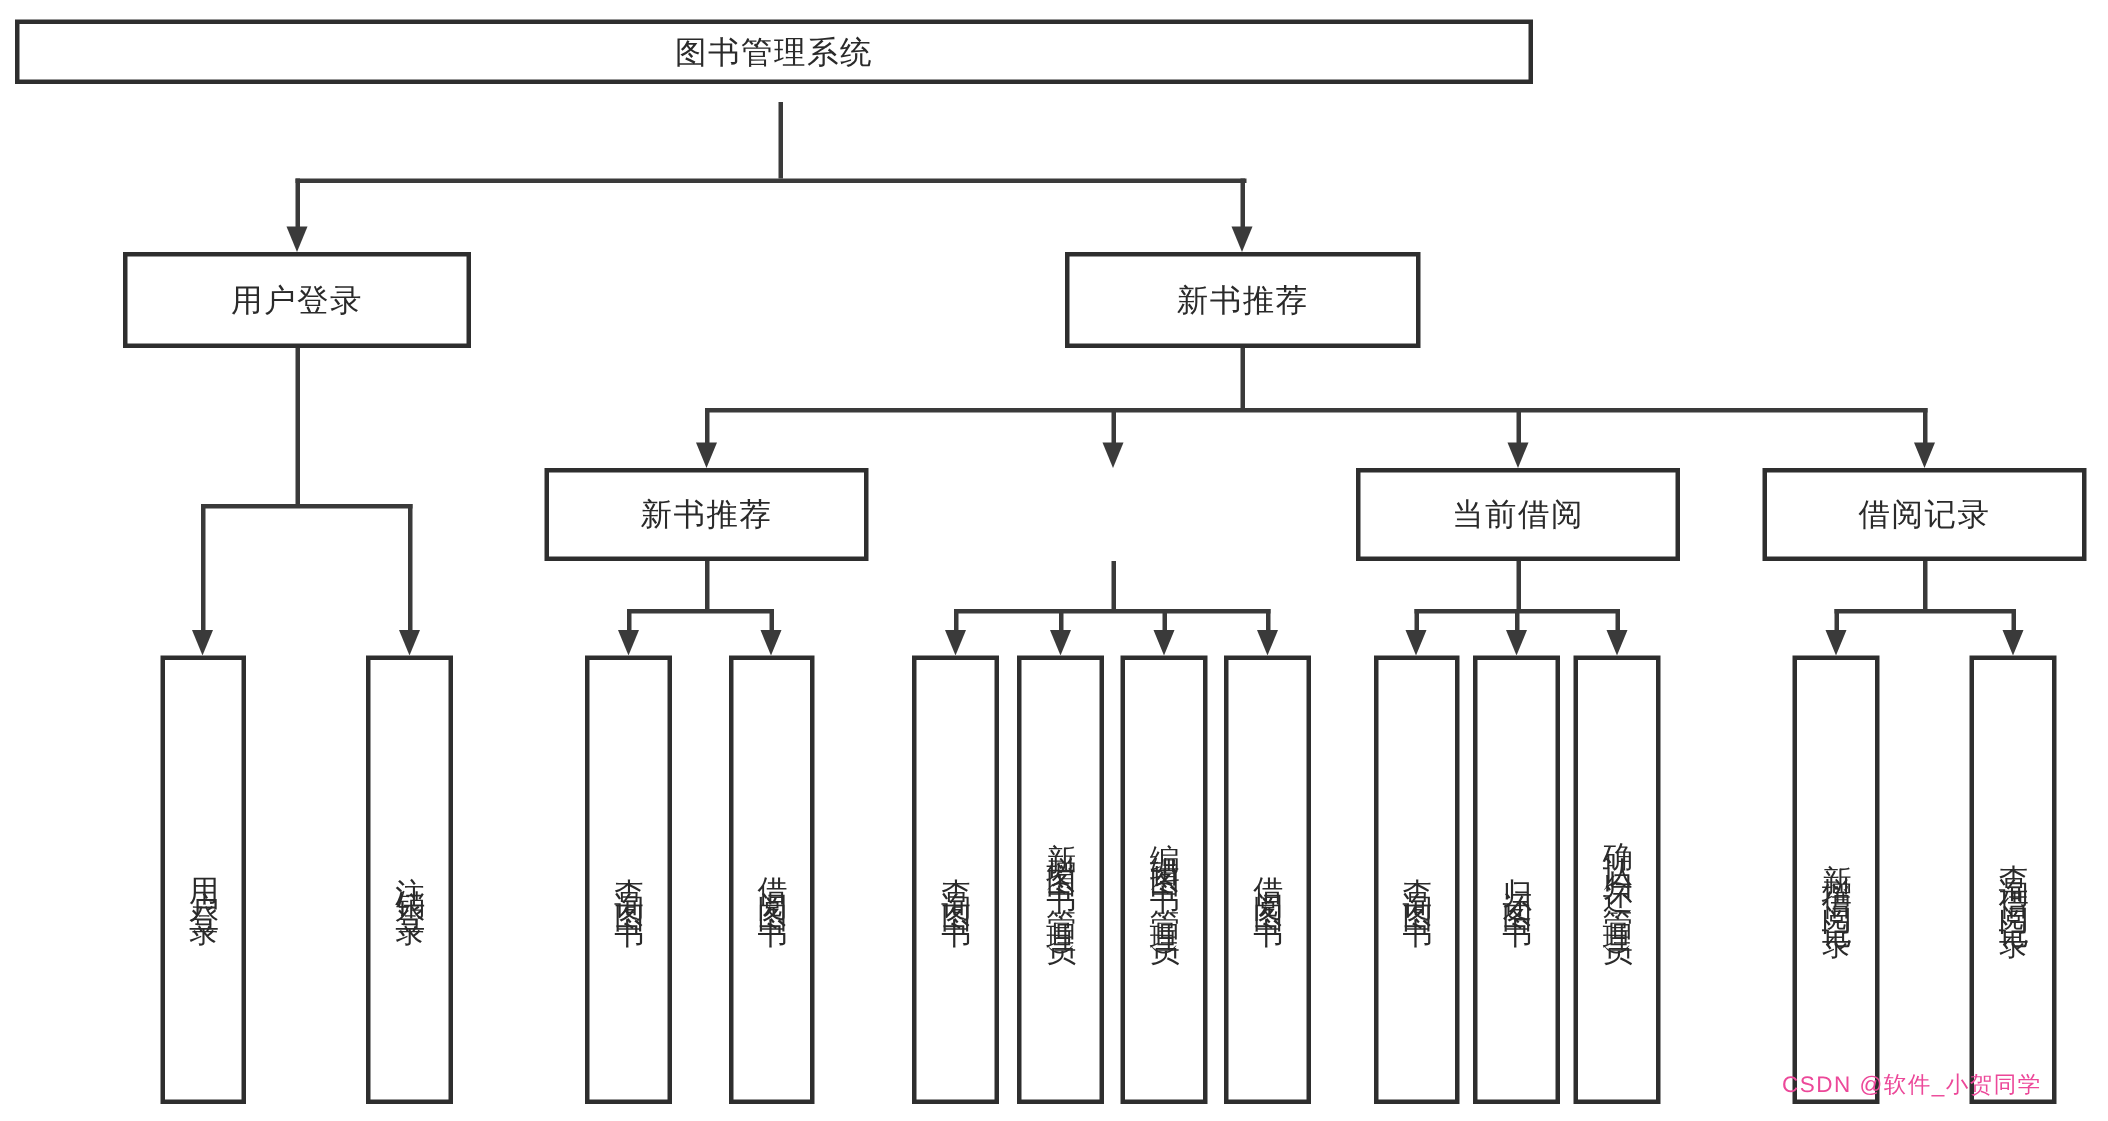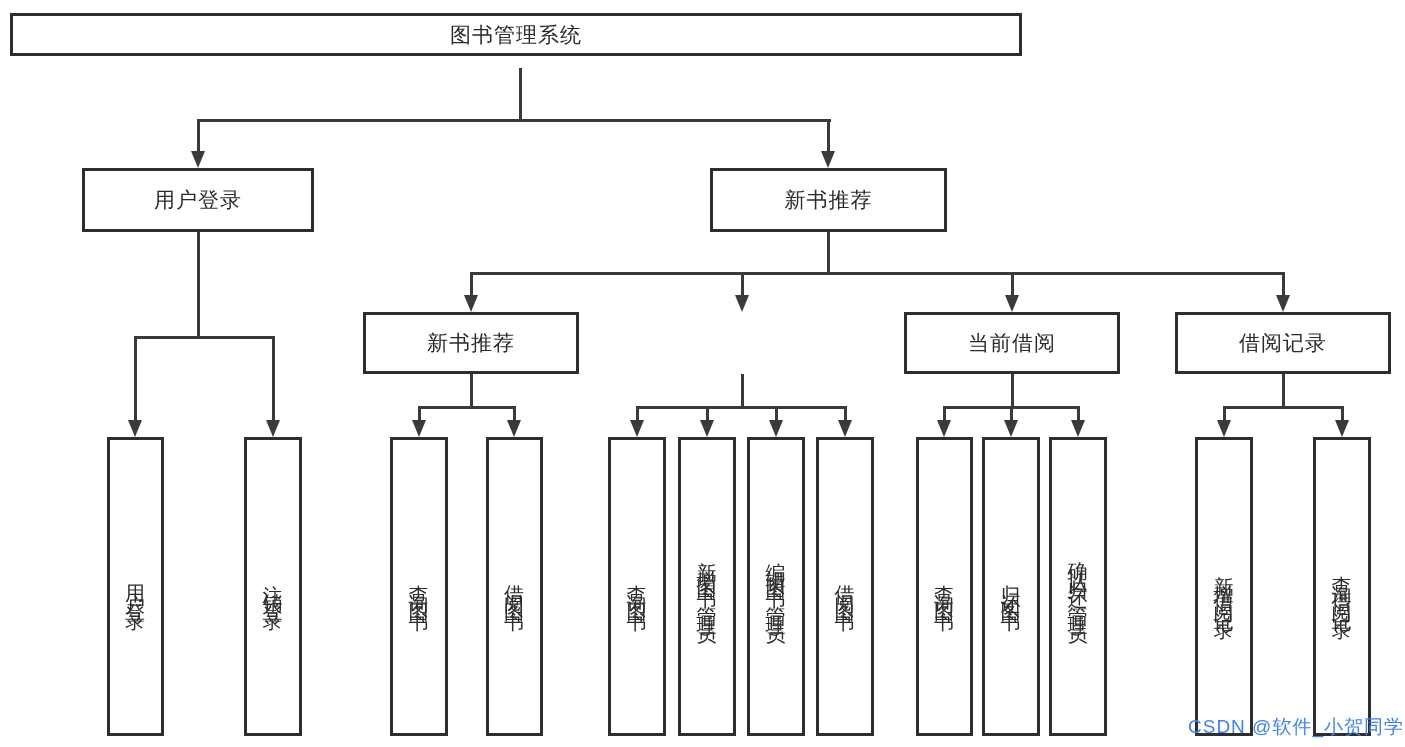--- a/index.html
+++ b/index.html
@@ -36,23 +36,23 @@
     position: absolute;
     width: 0; height: 0;
     border-left: 7px solid transparent;
     border-right: 7px solid transparent;
     border-top: 17px solid #3a3a3a;
   }
   .watermark {
     position: absolute;
     left: 1188px;
     top: 714px;
-    font-size: 19px;
+    font-size: 15px;
     letter-spacing: 1px;
-    color: #3b82f6;
+    color: #ec4899;
     z-index: 10;
     white-space: nowrap;
   }
 </style>
 </head>
 <body>
 
 <div class="canvas">
 
   <div class="node hbox" style="left:10px;top:13px;width:1012px;height:43px">

